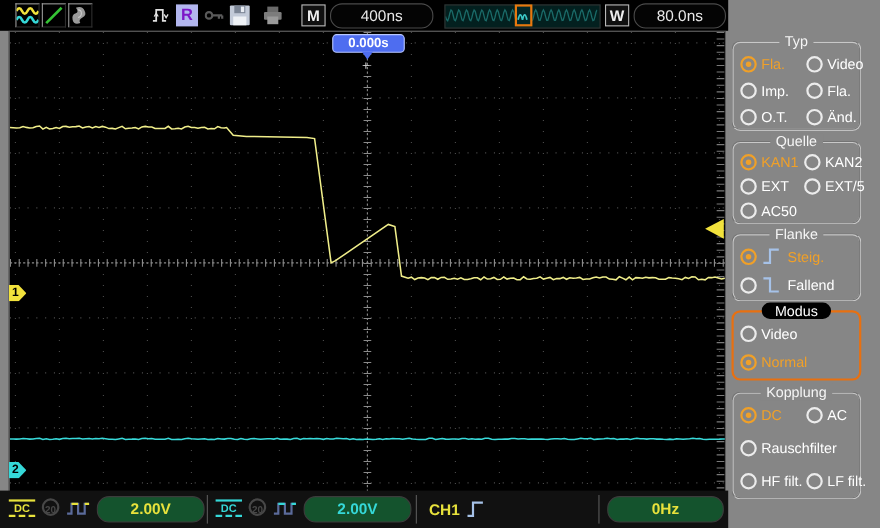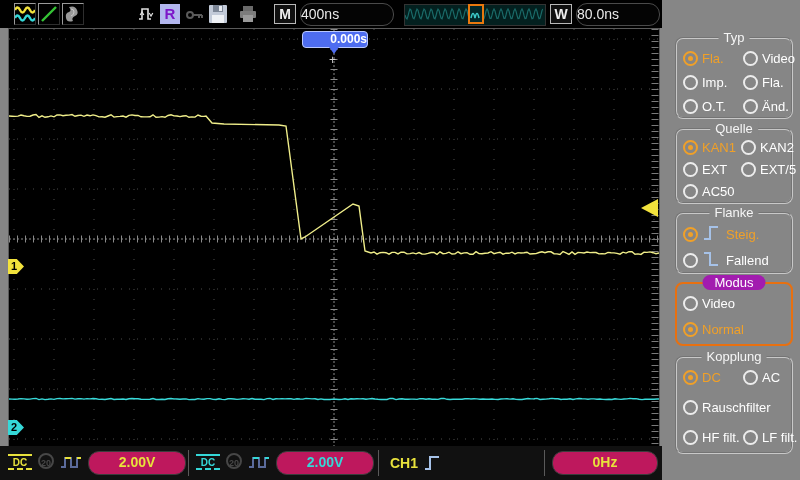--- a/index.html
+++ b/index.html
@@ -10,21 +10,21 @@
   .tbtn{position:absolute;top:3px;width:22px;height:22px;background:#000;
         border-top:1px solid #9a9a9a;border-left:1px solid #9a9a9a;
         border-right:1px solid #2e2e2e;border-bottom:1px solid #2e2e2e;box-sizing:border-box;}
   .tbtn svg{display:block}
   #r-button{position:absolute;top:4px;width:20px;height:20px;background:#b2b6ee;color:#7d16c8;
         font-weight:bold;font-size:15px;text-align:center;line-height:20px;}
   .mwbox{position:absolute;top:4px;width:22px;height:20px;background:#101010;color:#efefef;
         border:1px solid #b8b8b8;box-sizing:border-box;font-size:14px;font-weight:bold;
         text-align:center;line-height:18px;}
   .pill{position:absolute;top:3px;height:21px;background:#040404;border:1px solid #4a4a4a;
-        border-radius:11px;color:#e9e9e9;font-size:14px;text-align:left;line-height:20px;}
+        border-radius:11px;color:#e9e9e9;font-size:14px;text-align:center;line-height:20px;}
   #trig-strip{position:absolute;left:404px;top:4px;width:140px;height:20px;background:#03201f;
         border:1px solid #333;}
   #trig-strip-marker{position:absolute;left:63px;top:-1px;width:16px;height:20px;
         border:2px solid #e8780e;background:#02282a;box-sizing:border-box;}
   
   #panel-titlebar{position:absolute;left:662px;top:0;width:138px;height:28px;background:#868686;
         border-left:2px solid #2a2a2a;box-sizing:border-box;}
   #panel-title{position:absolute;left:18px;top:3px;color:#fcfcfc;font-size:17px;font-weight:bold;}
   #panel-close{position:absolute;right:4px;top:4px;width:23px;height:19px;background:#e6400e;
         border:1px solid #f5b08a;color:#fff;font-weight:bold;font-size:13px;text-align:center;
@@ -34,53 +34,53 @@
         border:1px solid #5a5a5a;box-sizing:content-box;}
   #plot svg{position:absolute;left:0;top:0;}
   .chmark{position:absolute;left:-1px;width:16px;height:15px;color:#000;font-size:11px;
         font-weight:bold;line-height:15px;text-align:left;padding-left:3px;box-sizing:border-box;
         clip-path:polygon(0 0,55% 0,100% 50%,55% 100%,0 100%);}
   #trigger-level-arrow{position:absolute;right:1px;width:0;height:0;
         border-top:9px solid transparent;border-bottom:9px solid transparent;
         border-right:17px solid #f2e23c;}
   #time-flag{position:absolute;top:2px;width:64px;height:15px;background:#4e6df0;
         border:1px solid #b9c8ff;border-radius:4px;color:#fff;font-size:12px;font-weight:bold;
-        text-align:right;line-height:14px;}
+        text-align:center;line-height:14px;}
   #time-flag-pointer{position:absolute;top:18px;width:0;height:0;
         border-left:5px solid transparent;border-right:5px solid transparent;
         border-top:7px solid #4e6df0;}
   #trig-cross{position:absolute;color:#cfcfcf;font-size:12px;line-height:10px;}
   
   #panel{position:absolute;left:662px;top:28px;width:138px;height:452px;background:#868686;}
-  .section{position:absolute;left:13px;width:118px;border:2px groove #c8c8c8;border-radius:8px;
+  .section{position:absolute;left:3px;width:118px;border:2px groove #c8c8c8;border-radius:8px;
         box-sizing:border-box;}
   .section-title{position:absolute;top:-9px;left:50%;transform:translateX(-50%);
         background:#868686;padding:0 5px;color:#f5f5f5;font-size:13px;white-space:nowrap;}
   #section-modus{border:2px solid #e87010;}
-  #section-modus .section-title{background:#a21caf;border-radius:8px;color:#fff;padding:0 12px;}
-  .opt{position:absolute;display:flex;align-items:flex-end;gap:4px;cursor:default;}
+  #section-modus .section-title{background:#000000;border-radius:8px;color:#fff;padding:0 12px;}
+  .opt{position:absolute;display:flex;align-items:center;gap:4px;cursor:default;}
   .radio{width:11px;height:11px;border:2px solid #ececec;border-radius:50%;
         box-sizing:content-box;position:relative;flex:none;}
   .opt-label{color:#ffffff;font-size:13px;white-space:nowrap;}
   .opt.selected .radio{border-color:#f0a028;}
   .opt.selected .radio::after{content:"";position:absolute;left:3px;top:3px;width:5px;height:5px;
         border-radius:50%;background:#f0a028;}
   .opt.selected .opt-label{color:#f0a028;}
   .edge-glyph{flex:none;display:block;}
   
   #statusbar{position:absolute;left:0;top:446px;width:662px;height:34px;background:#111;}
   .sb-sep{position:absolute;top:4px;width:1px;height:26px;background:#5a5a5a;}
   .dc-icon{position:absolute;top:8px;width:24px;text-align:center;font-size:10px;font-weight:bold;}
   .dc-icon .dc-top{display:block;border-top:2px solid;margin-bottom:1px;}
   .dc-icon .dc-bot{display:block;border-bottom:2px dashed;margin-top:0px;}
   .bw-icon{position:absolute;top:7px;width:16px;height:16px;border:2px solid #474747;
         border-radius:50%;color:#474747;font-size:9px;font-weight:bold;text-align:center;
         line-height:16px;box-sizing:border-box;}
   .sq-icon{position:absolute;top:8px;}
-  .sb-pill{position:absolute;top:5px;height:22px;background:#be185d;border:1px solid #3c3c3c;
+  .sb-pill{position:absolute;top:5px;height:22px;background:#14532d;border:1px solid #3c3c3c;
         border-radius:11px;font-size:14px;font-weight:bold;text-align:center;line-height:21px;}
   .yellow{color:#e8e23c;} .cyan{color:#35d8d8;}
   #trig-src{position:absolute;top:9px;color:#e8e23c;font-size:14px;font-weight:bold;}
 </style>
 </head>
 <body>
 
 <div id="scope">
 
   <div id="toolbar">

